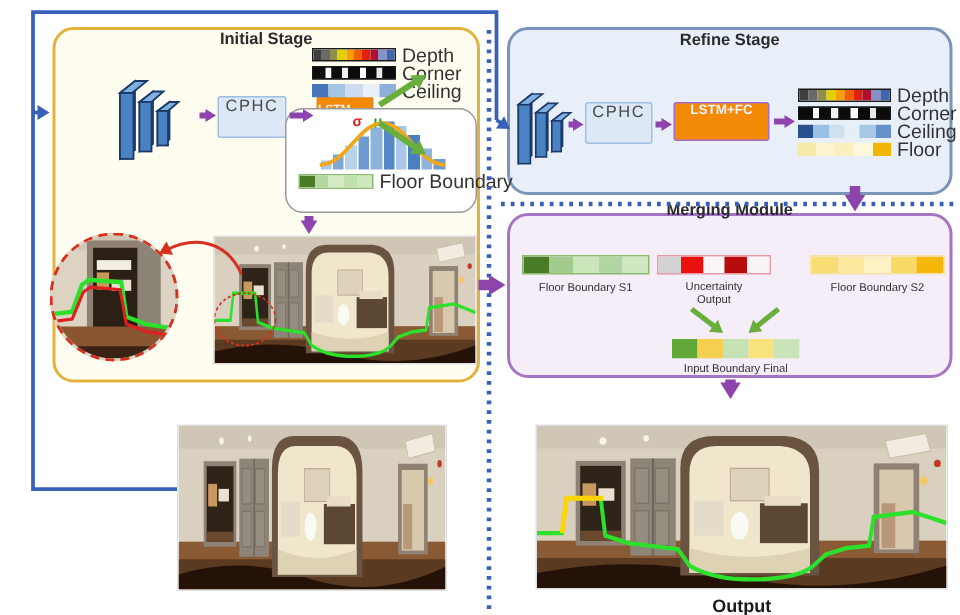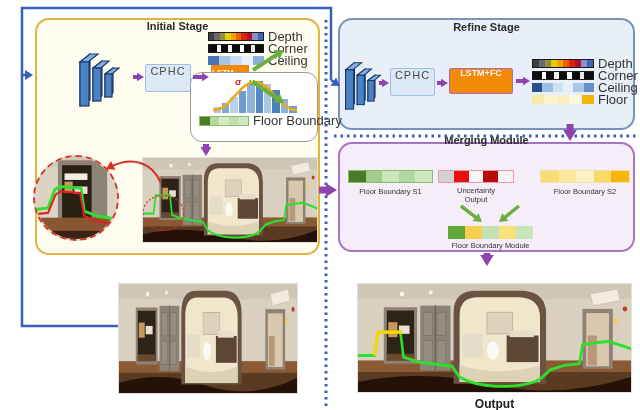--- a/index.html
+++ b/index.html
@@ -300,21 +300,21 @@
       <div style="flex: 1 1 0%; background: rgb(245, 183, 10);"></div>
     </div>
   <div class="small-label" style="left:540px;top:188px;width:90px">Floor Boundary S2</div>
   <div class="strip abs" style="left:448px;top:226px;width:85px;height:13px">
       <div style="flex: 1 1 0%; background: rgb(98, 168, 56);"></div>
       <div style="flex: 1 1 0%; background: rgb(245, 208, 80);"></div>
       <div style="flex: 1 1 0%; background: rgb(196, 226, 180);"></div>
       <div style="flex: 1 1 0%; background: rgb(248, 226, 124);"></div>
       <div style="flex: 1 1 0%; background: rgb(200, 228, 184);"></div>
     </div>
-  <div class="small-label" style="left:448px;top:242px;width:85px">Floor Boundary Module</div>
+  <div class="small-label" style="left:448px;top:242px;width:85px">Input Boundary Final</div>
 
   <div class="pano" style="left:118px;top:283px;width:180px;height:111px">
     <svg viewBox="0 0 360 130" preserveAspectRatio="none">
         <use href="#pano-scene"></use>
       </svg>
   </div>
   <div class="pano" style="left:357px;top:283px;width:275px;height:110px">
     <svg viewBox="0 0 360 130" preserveAspectRatio="none">
       <use href="#pano-scene"></use>
       <path d="M0,86 L22,86 L26,58 L56,58 L60,88 L80,94 L124,99 L134,112 Q152,122 182,123 Q226,124 242,113 L254,103 L272,98 L292,96 L296,73 L330,69 L344,73 L360,78" fill="none" stroke="#2ce02c" stroke-width="3.5"></path>

